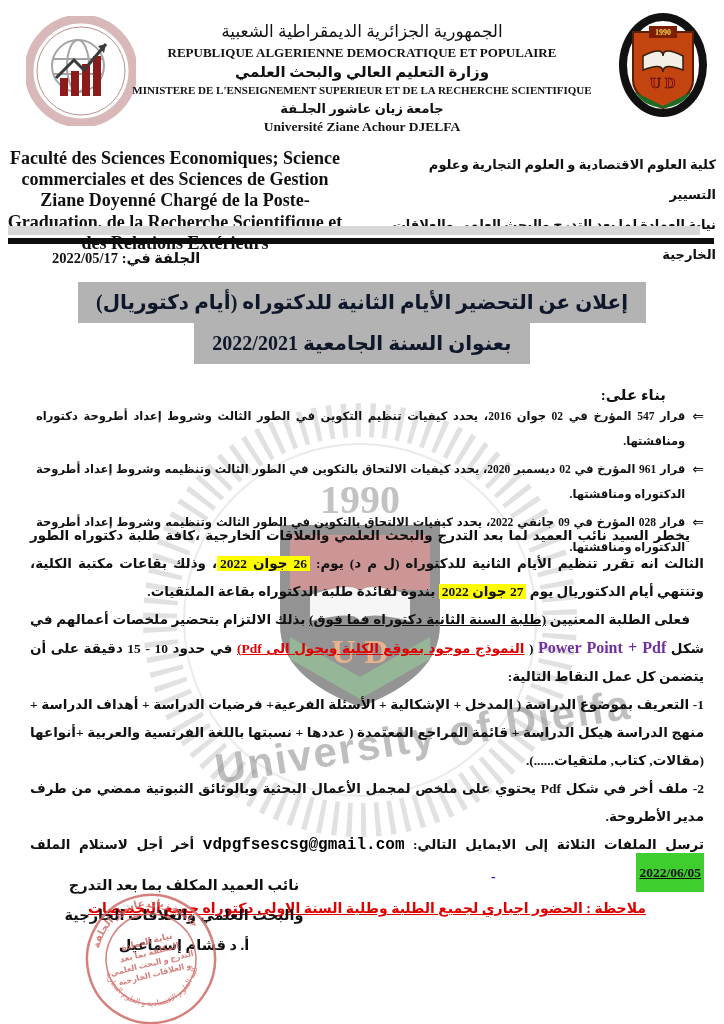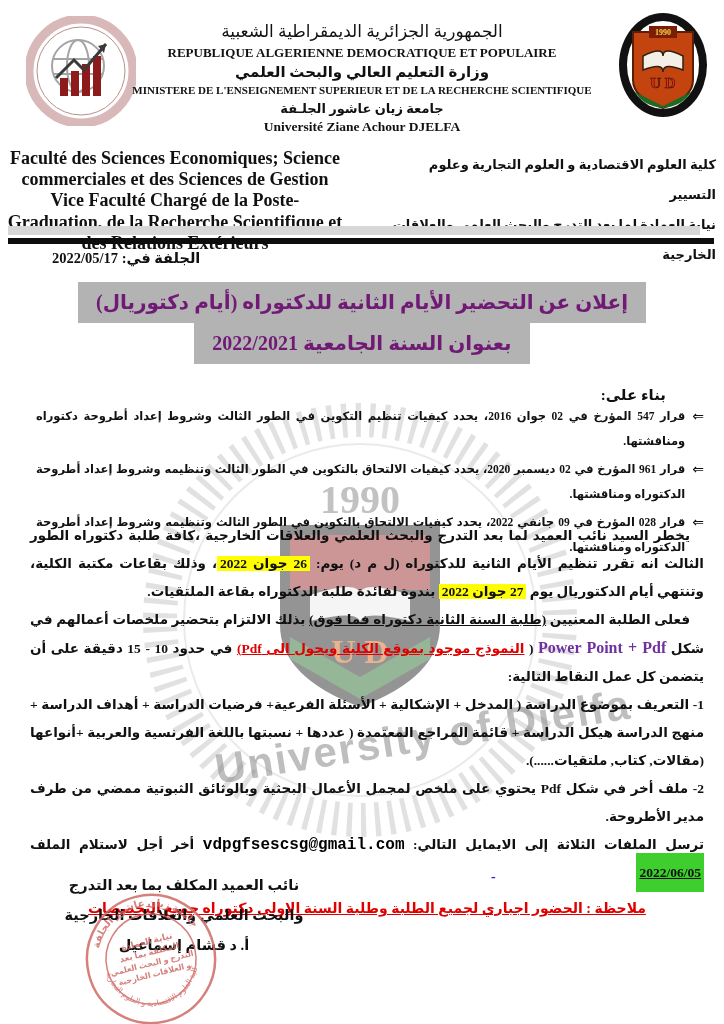--- a/index.html
+++ b/index.html
@@ -25,21 +25,21 @@
   .h-fr2{font-size:11px;font-weight:bold;line-height:1.5;white-space:nowrap;margin:0 -30px;}
   .h-ar3{font-size:13px;font-weight:bold;line-height:1.5;}
   .h-fr3{font-size:13.5px;font-weight:bold;line-height:1.4;}
   .fac-left{left:6px;top:148px;width:338px;text-align:center;font-weight:bold;font-size:18px;line-height:1.18;}
   .fac-right{left:386px;top:150px;width:330px;text-align:right;font-weight:bold;font-size:13px;line-height:2.3;direction:rtl;}
   .sep-gray{left:8px;top:226px;width:692px;height:9px;background:#d7d7d7;}
   .sep-black{left:8px;top:238px;width:706px;height:6px;background:#0d0d0d;}
   
   .date-line{left:52px;top:250px;font-size:14.5px;font-weight:bold;direction:rtl;}
   .title-wrap{left:0;top:282px;width:724px;text-align:center;direction:rtl;}
-  .title-hl{display:inline-block;background:var(--title_highlight);color:#701a75;font-weight:bold;font-size:20px;line-height:1.3;padding:7px 18px 8px;}
+  .title-hl{display:inline-block;background:var(--title_highlight);color:#0f172a;font-weight:bold;font-size:20px;line-height:1.3;padding:7px 18px 8px;}
   .based-on{right:58px;top:386px;font-weight:bold;font-size:15px;direction:rtl;}
   
   .decrees{right:20px;left:36px;top:404px;direction:rtl;}
   .decree{display:flex;gap:7px;font-size:11.5px;font-weight:bold;line-height:25px;margin-bottom:3px;}
   .decree-arrow{flex:0 0 auto;font-size:14px;font-weight:normal;}
   .decree-text{flex:1;text-align:justify;}
   
   .bodyflow{left:30px;right:20px;top:522px;width:674px;direction:rtl;font-size:13.5px;font-weight:bold;line-height:28px;}
   .para{margin:0;text-align:justify;text-indent:14px;}
   .item{margin:0;text-align:justify;}
@@ -125,21 +125,21 @@
     <div class="h-fr1">REPUBLIQUE ALGERIENNE DEMOCRATIQUE ET POPULAIRE</div>
     <div class="h-ar2">وزارة التعليم العالي والبحث العلمي</div>
     <div class="h-fr2">MINISTERE DE L'ENSEIGNEMENT SUPERIEUR ET DE LA RECHERCHE SCIENTIFIQUE</div>
     <div class="h-ar3">جامعة زيان عاشور الجلـفة</div>
     <div class="h-fr3">Université Ziane Achour DJELFA</div>
   </div>
 
   <div class="layer fac-left">
     <span style="display:block">Faculté des Sciences Economiques; Science</span>
     <span style="display:block">commerciales et des Sciences de Gestion</span>
-    <span style="display:block">Vice Faculté Chargé de la Poste-</span>
+    <span style="display:block">Ziane Doyenné Chargé de la Poste-</span>
     <span style="display:block">Graduation, de la Recherche Scientifique et</span>
     <span style="display:block">des Relations Extérieurs</span>
   </div>
   <div class="layer fac-right">
     <span style="display:block">كلية العلوم الاقتصادية و العلوم التجارية وعلوم التسيير</span>
     <span style="display:block">نيابة العمادة لما بعد التدرج والبحث العلمي والعلاقات</span>
     <span style="display:block">الخارجية</span>
   </div>
 
   <div class="layer sep-gray"></div>

